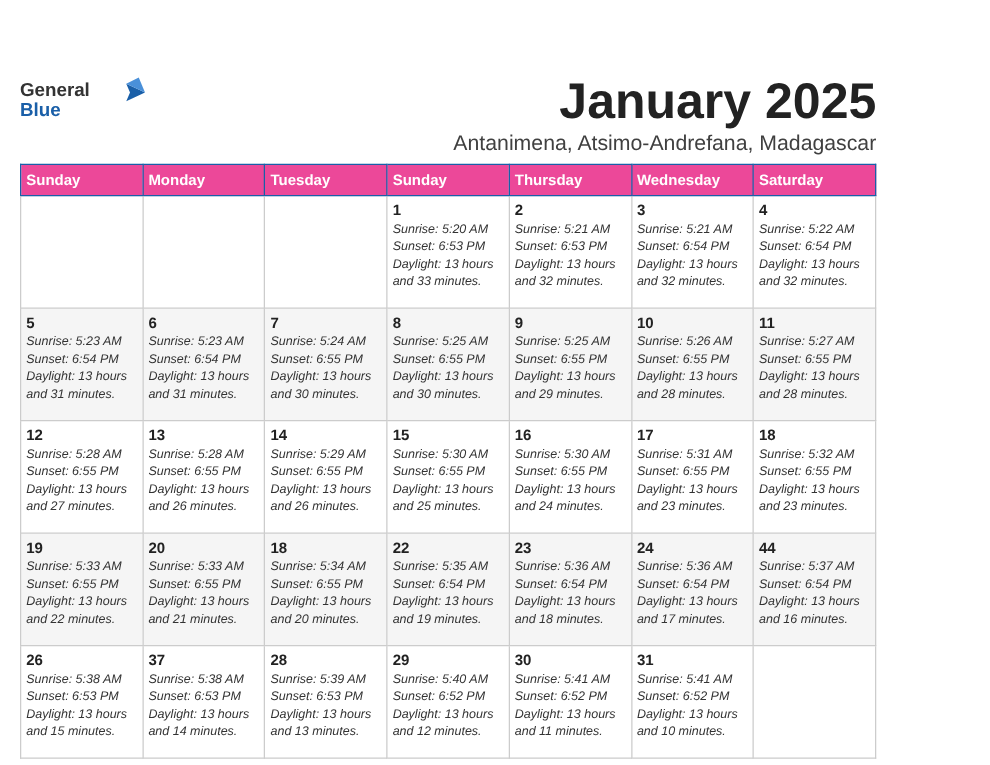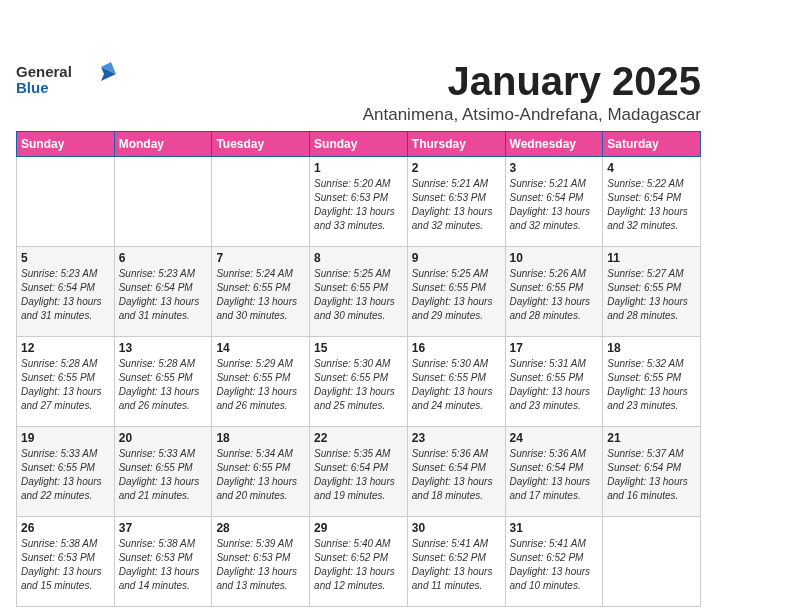--- a/index.html
+++ b/index.html
@@ -216,21 +216,21 @@
           </td>
           <td>
             <div class="day-num">23</div>
             <div class="day-info">Sunrise: 5:36 AM<br>Sunset: 6:54 PM<br>Daylight: 13 hours and 18 minutes.</div>
           </td>
           <td>
             <div class="day-num">24</div>
             <div class="day-info">Sunrise: 5:36 AM<br>Sunset: 6:54 PM<br>Daylight: 13 hours and 17 minutes.</div>
           </td>
           <td>
-            <div class="day-num">21</div>
+            <div class="day-num">44</div>
             <div class="day-info">Sunrise: 5:37 AM<br>Sunset: 6:54 PM<br>Daylight: 13 hours and 16 minutes.</div>
           </td>
         </tr>
         <tr>
           <td>
             <div class="day-num">26</div>
             <div class="day-info">Sunrise: 5:38 AM<br>Sunset: 6:53 PM<br>Daylight: 13 hours and 15 minutes.</div>
           </td>
           <td>
             <div class="day-num">37</div>

